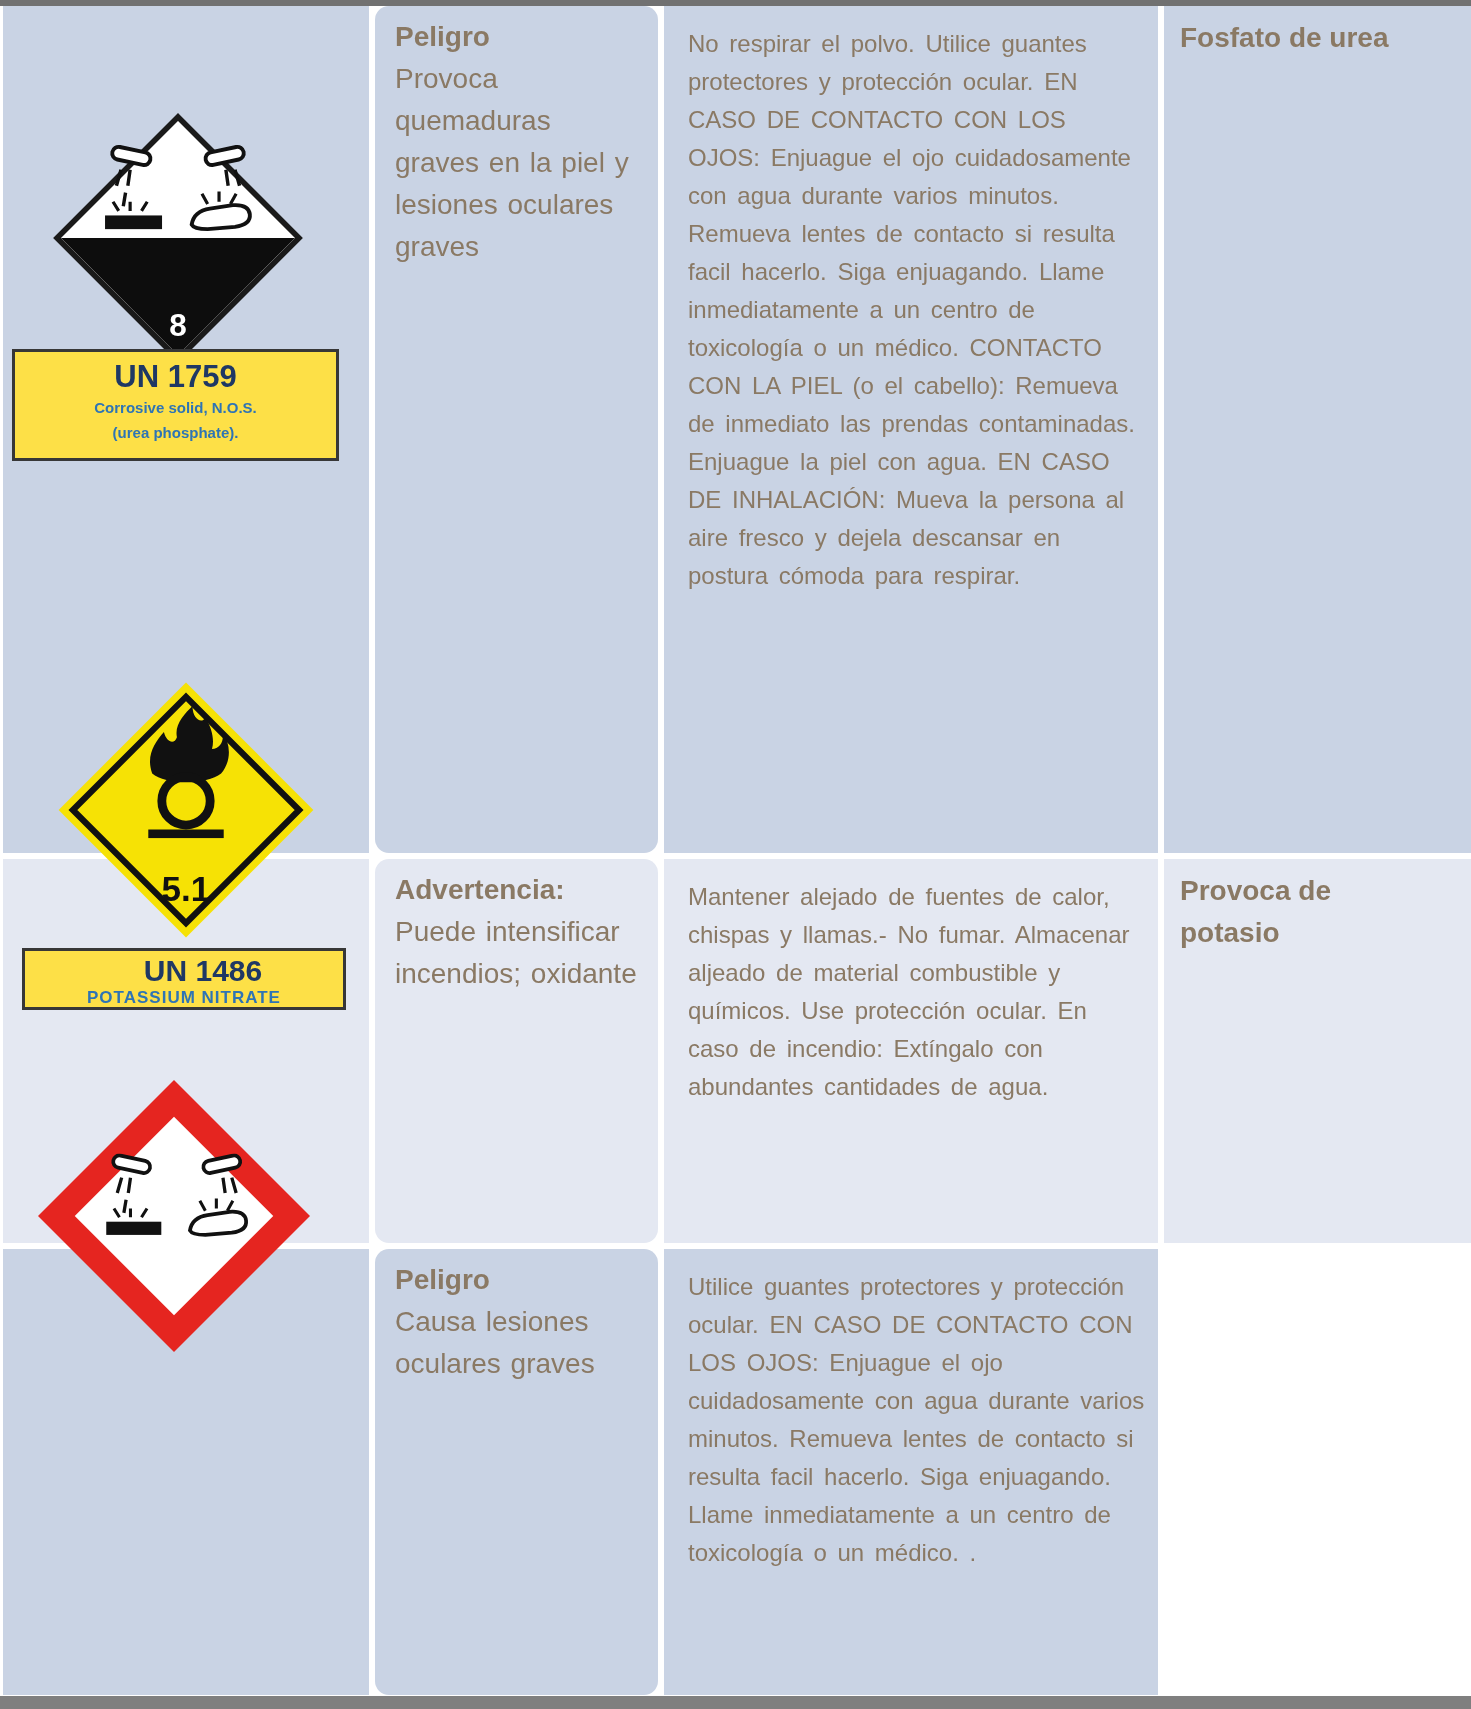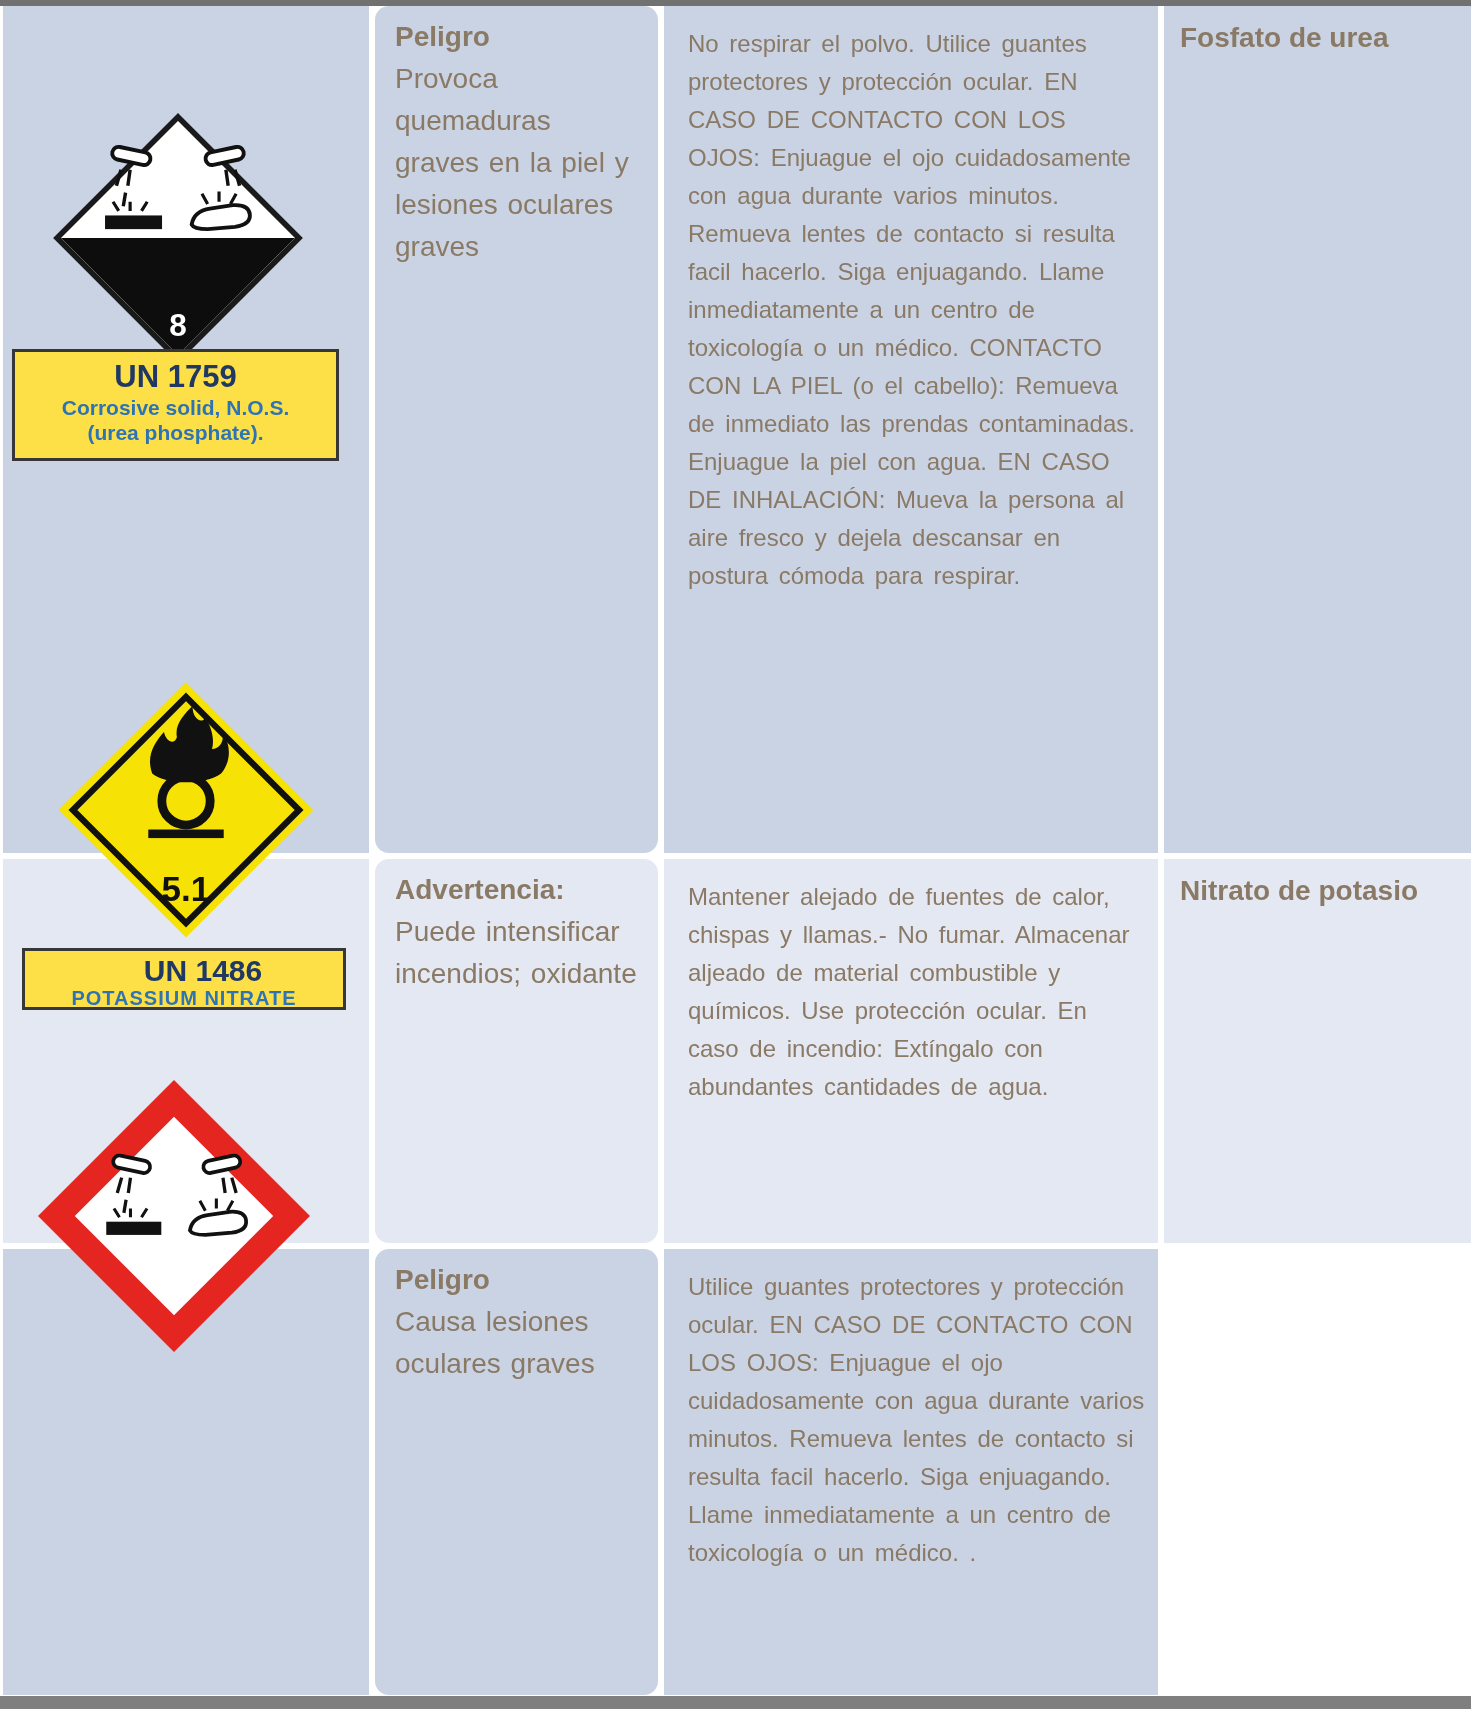--- a/index.html
+++ b/index.html
@@ -33,23 +33,23 @@
   .prod .prod-wrap{width:242px;}
   .prod .second{margin-top:44px;}
 
   
   .pict{position:absolute;}
   .un-label{
     position:absolute;background:#fde047;border:3px solid #373737;
     text-align:center;box-sizing:border-box;
   }
   .un-title{color:var(--un_number,#1f3864);font-weight:bold;font-size:31px;line-height:36px;}
-  .un-desc{color:var(--un_desc,#2e74b5);font-weight:600;font-size:21px;line-height:25px;}
+  .un-desc{color:var(--un_desc,#2e74b5);font-weight:600;font-size:15px;line-height:25px;}
   #un1486-label .un-title{font-size:30px;line-height:32px;padding-left:38px;}
-  #un1486-label .un-desc{font-size:20px;line-height:22px;letter-spacing:1px;}
+  #un1486-label .un-desc{font-size:17px;line-height:22px;letter-spacing:1px;}
 
   .ghs-red{fill:var(--ghs_red,#e52520);}
   .haz-yellow{fill:var(--hazmat_yellow,#f6e205);}
   .ink{fill:#111;}
   svg text{font-family:"Liberation Sans",sans-serif;font-weight:bold;}
 </style>
 </head>
 <body>
 
 <svg width="0" height="0" style="position:absolute" aria-hidden="true">
@@ -87,21 +87,21 @@
   <div class="cell bg-b cell-text sig">
     <div class="hazard-wrap">
       <span class="signal">Advertencia:</span><br>
       <span>Puede intensificar incendios; oxidante</span>
     </div>
   </div>
   <div class="cell bg-b cell-text prec">
     <div class="prec-wrap">Mantener alejado de fuentes de calor, chispas y llamas.- No fumar. Almacenar aljeado de material combustible y químicos. Use protección ocular. En caso de incendio: Extíngalo con abundantes cantidades de agua.</div>
   </div>
   <div class="cell bg-b cell-text prod">
-    <div class="prod-wrap">Nitrato de potasio</div>
+    <div class="prod-wrap">Provoca de potasio</div>
   </div>
 
   <div class="cell bg-a"></div>
   <div class="cell bg-a cell-text sig">
     <div class="hazard-wrap">
       <span class="signal">Peligro</span><br>
       <span>Causa lesiones oculares graves</span>
     </div>
   </div>
   <div class="cell bg-a cell-text prec">

